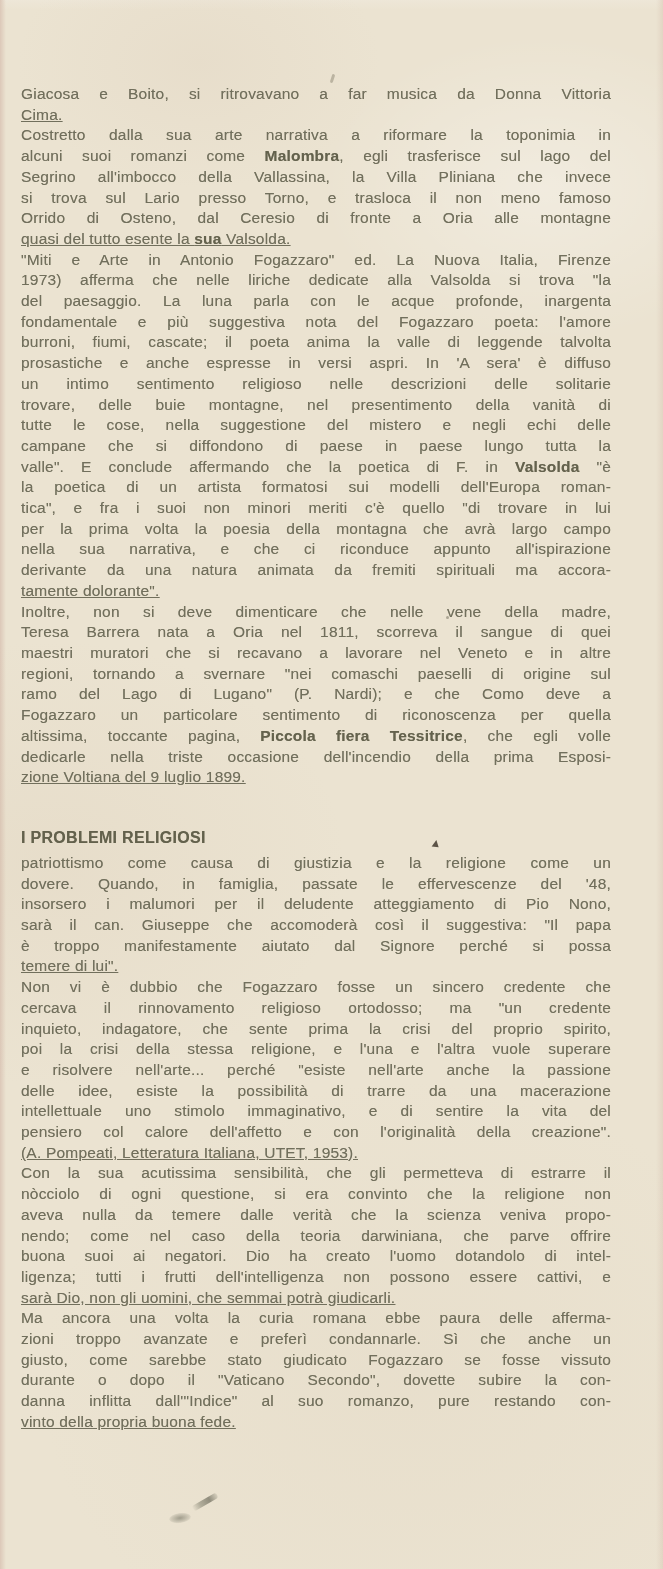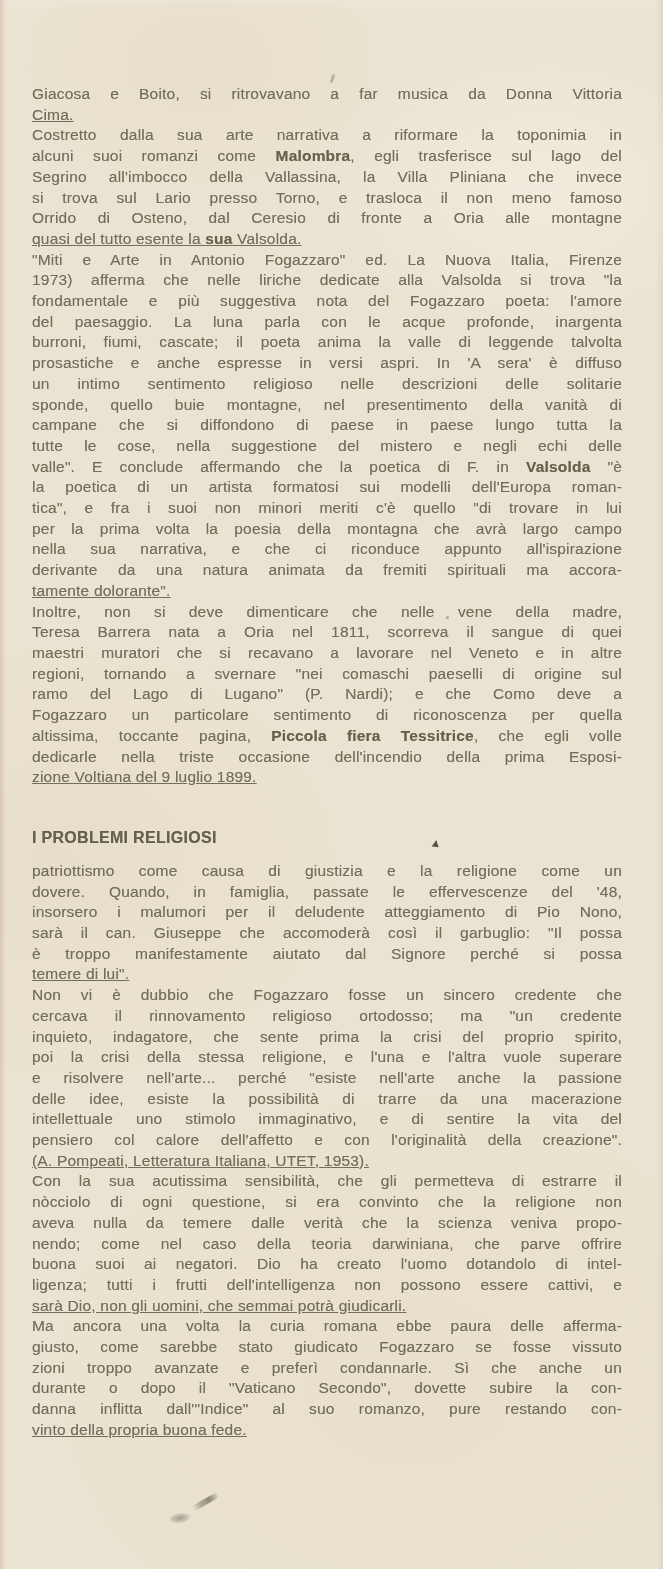--- a/index.html
+++ b/index.html
@@ -13,38 +13,38 @@
       radial-gradient(ellipse 420px 320px at 8% 55%, rgba(205,185,160,0.14), rgba(205,185,160,0) 70%),
       radial-gradient(ellipse 520px 420px at 62% 88%, rgba(208,192,168,0.12), rgba(208,192,168,0) 72%),
       radial-gradient(ellipse 260px 180px at 30% 4%, rgba(214,196,176,0.18), rgba(214,196,176,0) 70%),
       linear-gradient(90deg, #DCC8B8 0px, rgba(220,200,185,0.0) 6px),
       linear-gradient(270deg, rgba(219,201,184,0.55) 0px, rgba(219,201,184,0) 7px),
       linear-gradient(180deg, rgba(240,234,222,0.5) 0px, rgba(240,234,222,0) 10px);
     background-color:#EBE3D1;
     overflow:hidden;
   }
   .textcol {
-    position:absolute; left:32px; top:84px; width:590px;
+    position:absolute; left:21px; top:84px; width:590px;
     color:#716F5C;
     font-size:15.5px;
     line-height:20.7px;
     letter-spacing:0.2px;
     text-shadow:0 0 0.5px rgba(113,111,92,0.55);
   }
   .paragraph { margin:0; }
   .line { text-align:justify; text-align-last:justify; white-space:normal; }
   .line.last { text-align-last:left;text-decoration:underline; }
   .textcol b { font-weight:bold; color:#64624D; }
   .heading {
     font-weight:bold;
     color:#63614C;
     font-size:16px;
     line-height:21px;
     letter-spacing:0.3px;
-    margin:39px 0 13px 0;
+    margin:39px 0 5px 0;
     text-shadow:0 0 0.5px rgba(99,97,76,0.55);
   }
   
   .apostrophe-mark {
     position:absolute; left:331px; top:74px; width:3px; height:9px;
     background:rgba(130,125,105,0.45); border-radius:2px; transform:rotate(18deg);
   }
   .ink-speck {
     position:absolute; left:432px; top:840px; width:0; height:0;
     border-left:4px solid transparent; border-right:3px solid transparent;
@@ -79,28 +79,28 @@
           <div class="line"><span>Costretto dalla sua arte narrativa a riformare la toponimia in</span></div>
           <div class="line"><span>alcuni suoi romanzi come </span><b>Malombra</b><span>, egli trasferisce sul lago del</span></div>
           <div class="line"><span>Segrino all'imbocco della Vallassina, la Villa Pliniana che invece</span></div>
           <div class="line"><span>si trova sul Lario presso Torno, e trasloca il non meno famoso</span></div>
           <div class="line"><span>Orrido di Osteno, dal Ceresio di fronte a Oria alle montagne</span></div>
           <div class="line last"><span>quasi del tutto esente la </span><b>sua</b><span> Valsolda.</span></div>
         </div>
         <div class="paragraph">
           <div class="line"><span>"Miti e Arte in Antonio Fogazzaro" ed. La Nuova Italia, Firenze</span></div>
           <div class="line"><span>1973) afferma che nelle liriche dedicate alla Valsolda si trova "la</span></div>
+          <div class="line"><span>del paesaggio. La luna parla con le acque profonde, inargenta</span></div>
           <div class="line"><span>fondamentale e più suggestiva nota del Fogazzaro poeta: l'amore</span></div>
-          <div class="line"><span>del paesaggio. La luna parla con le acque profonde, inargenta</span></div>
           <div class="line"><span>burroni, fiumi, cascate; il poeta anima la valle di leggende talvolta</span></div>
           <div class="line"><span>prosastiche e anche espresse in versi aspri. In 'A sera' è diffuso</span></div>
           <div class="line"><span>un intimo sentimento religioso nelle descrizioni delle solitarie</span></div>
-          <div class="line"><span>sponde, quello buie montagne, nel presentimento della vanità di</span></div>
+          <div class="line"><span>trovare, delle buie montagne, nel presentimento della vanità di</span></div>
+          <div class="line"><span>tutte le cose, nella suggestione del mistero e negli echi delle</span></div>
           <div class="line"><span>campane che si diffondono di paese in paese lungo tutta la</span></div>
-          <div class="line"><span>tutte le cose, nella suggestione del mistero e negli echi delle</span></div>
           <div class="line"><span>valle". E conclude affermando che la poetica di F. in </span><b>Valsolda</b><span> "è</span></div>
           <div class="line"><span>la poetica di un artista formatosi sui modelli dell'Europa roman-</span></div>
           <div class="line"><span>tica", e fra i suoi non minori meriti c'è quello "di trovare in lui</span></div>
           <div class="line"><span>per la prima volta la poesia della montagna che avrà largo campo</span></div>
           <div class="line"><span>nella sua narrativa, e che ci riconduce appunto all'ispirazione</span></div>
           <div class="line"><span>derivante da una natura animata da fremiti spirituali ma accora-</span></div>
           <div class="line last"><span>tamente dolorante".</span></div>
         </div>
         <div class="paragraph">
           <div class="line"><span>Inoltre, non si deve dimenticare che nelle vene della madre,</span></div>
@@ -113,21 +113,21 @@
           <div class="line"><span>dedicarle nella triste occasione dell'incendio della prima Esposi-</span></div>
           <div class="line last"><span>zione Voltiana del 9 luglio 1899.</span></div>
         </div>
       </div>
     <div class="heading">I PROBLEMI RELIGIOSI</div>
     <div>
         <div class="paragraph">
           <div class="line"><span>patriottismo come causa di giustizia e la religione come un</span></div>
           <div class="line"><span>dovere. Quando, in famiglia, passate le effervescenze del '48,</span></div>
           <div class="line"><span>insorsero i malumori per il deludente atteggiamento di Pio Nono,</span></div>
-          <div class="line"><span>sarà il can. Giuseppe che accomoderà così il garbuglio: "Il possa</span></div>
+          <div class="line"><span>sarà il can. Giuseppe che accomoderà così il suggestiva: "Il papa</span></div>
           <div class="line"><span>è troppo manifestamente aiutato dal Signore perché si possa</span></div>
           <div class="line last"><span>temere di lui".</span></div>
         </div>
         <div class="paragraph">
           <div class="line"><span>Non vi è dubbio che Fogazzaro fosse un sincero credente che</span></div>
           <div class="line"><span>cercava il rinnovamento religioso ortodosso; ma "un credente</span></div>
           <div class="line"><span>inquieto, indagatore, che sente prima la crisi del proprio spirito,</span></div>
           <div class="line"><span>poi la crisi della stessa religione, e l'una e l'altra vuole superare</span></div>
           <div class="line"><span>e risolvere nell'arte... perché "esiste nell'arte anche la passione</span></div>
           <div class="line"><span>delle idee, esiste la possibilità di trarre da una macerazione</span></div>
@@ -139,22 +139,22 @@
           <div class="line"><span>Con la sua acutissima sensibilità, che gli permetteva di estrarre il</span></div>
           <div class="line"><span>nòcciolo di ogni questione, si era convinto che la religione non</span></div>
           <div class="line"><span>aveva nulla da temere dalle verità che la scienza veniva propo-</span></div>
           <div class="line"><span>nendo; come nel caso della teoria darwiniana, che parve offrire</span></div>
           <div class="line"><span>buona suoi ai negatori. Dio ha creato l'uomo dotandolo di intel-</span></div>
           <div class="line"><span>ligenza; tutti i frutti dell'intelligenza non possono essere cattivi, e</span></div>
           <div class="line last"><span>sarà Dio, non gli uomini, che semmai potrà giudicarli.</span></div>
         </div>
         <div class="paragraph">
           <div class="line"><span>Ma ancora una volta la curia romana ebbe paura delle afferma-</span></div>
+          <div class="line"><span>zioni troppo avanzate e preferì condannarle. Sì che anche un</span></div>
           <div class="line"><span>giusto, come sarebbe stato giudicato Fogazzaro se fosse vissuto</span></div>
-          <div class="line"><span>zioni troppo avanzate e preferì condannarle. Sì che anche un</span></div>
           <div class="line"><span>durante o dopo il "Vaticano Secondo", dovette subire la con-</span></div>
           <div class="line"><span>danna inflitta dall'"Indice" al suo romanzo, pure restando con-</span></div>
           <div class="line last"><span>vinto della propria buona fede.</span></div>
         </div>
       </div>
   </div>
 
   <div class="apostrophe-mark"></div>
   <div class="ink-speck"></div>
   <div class="dot-speck"></div>

